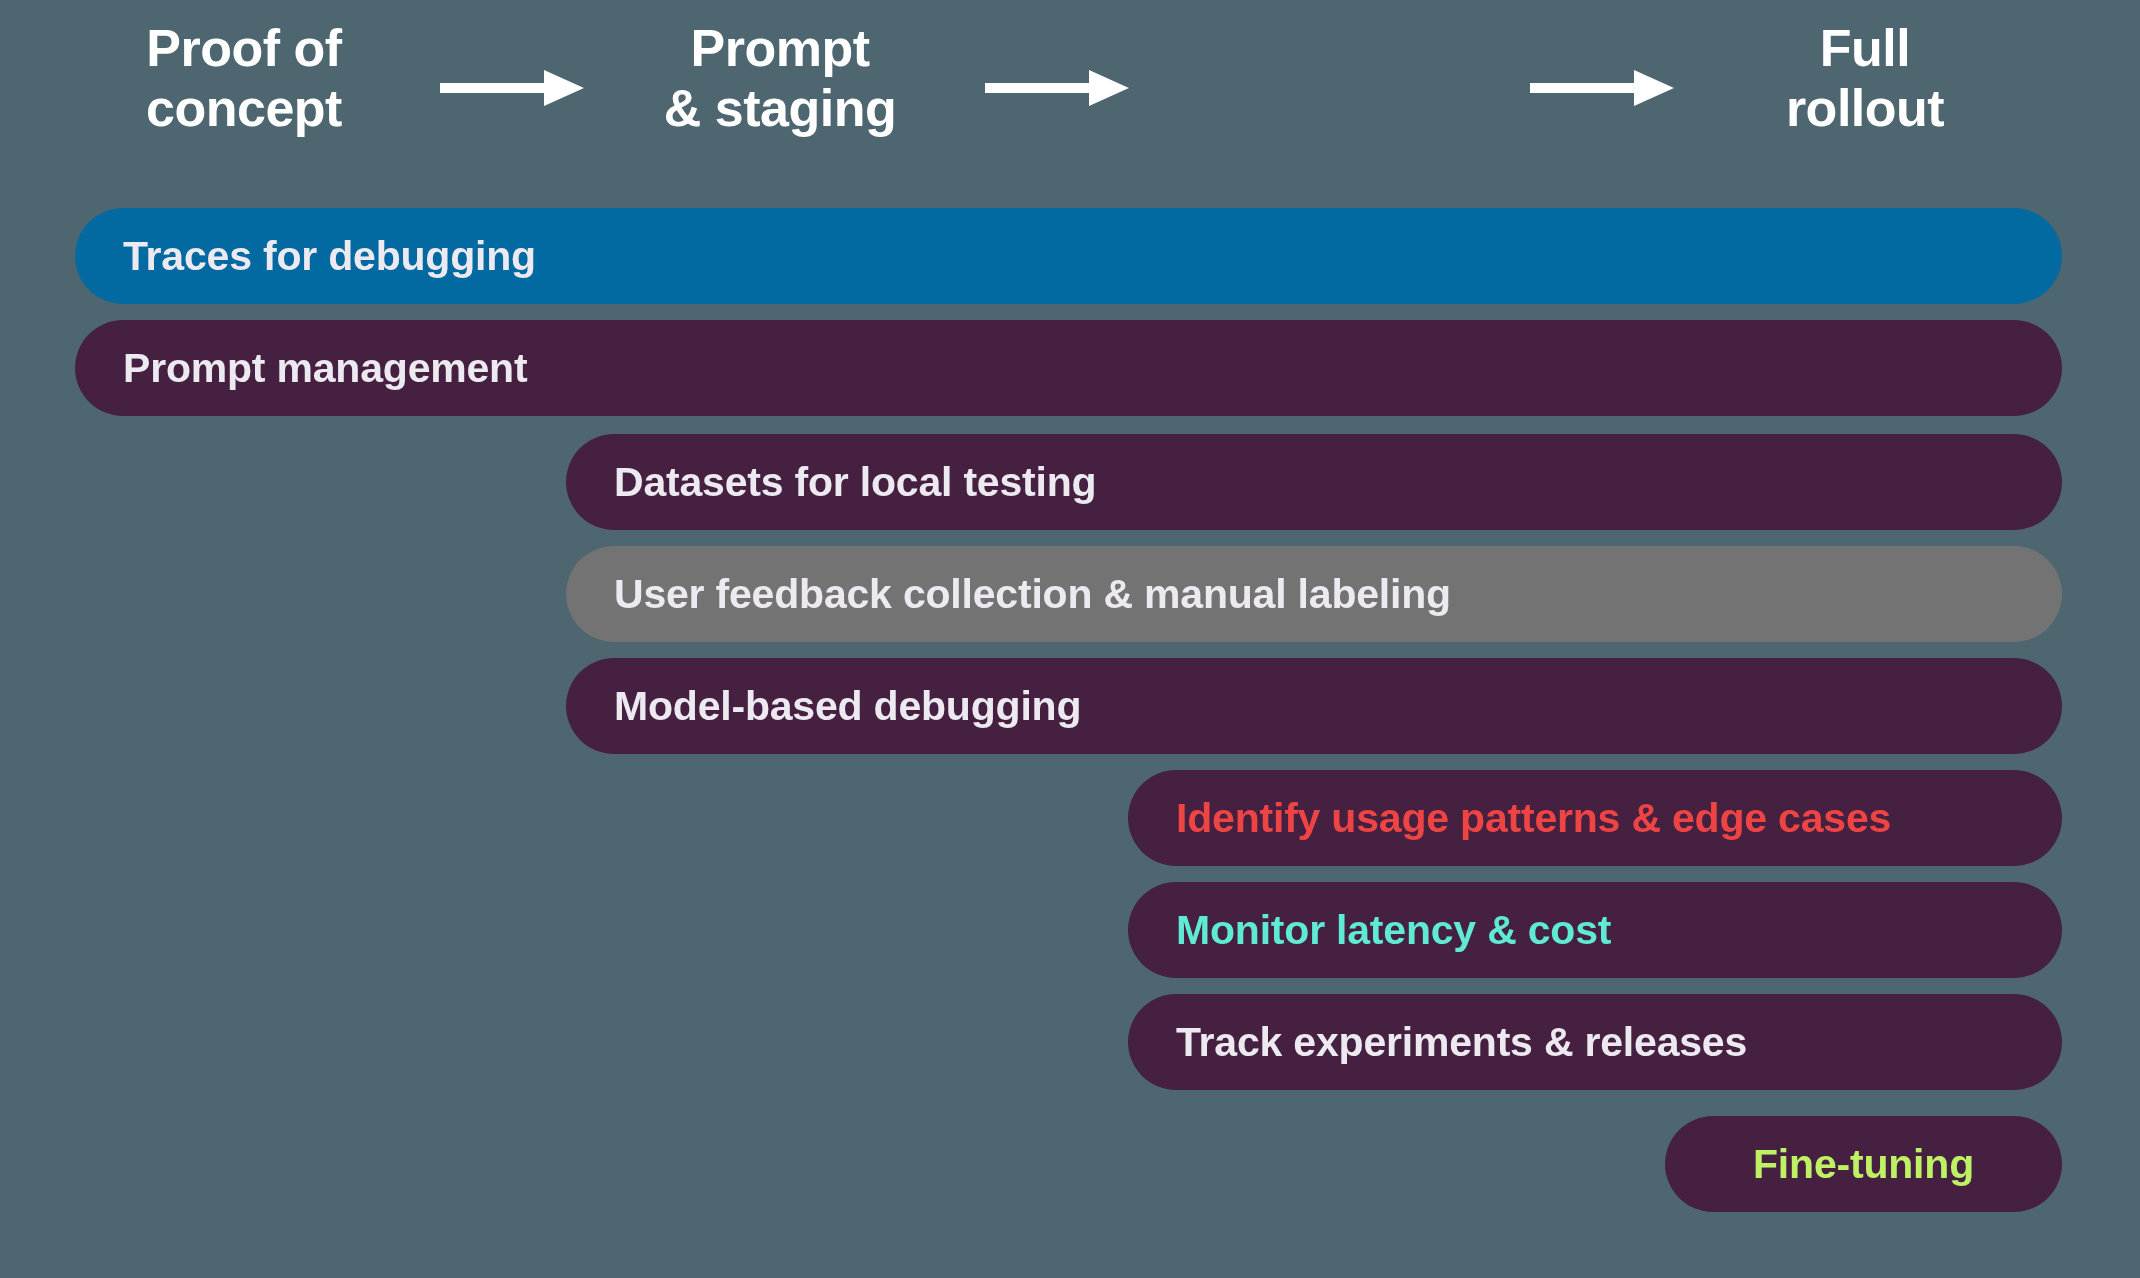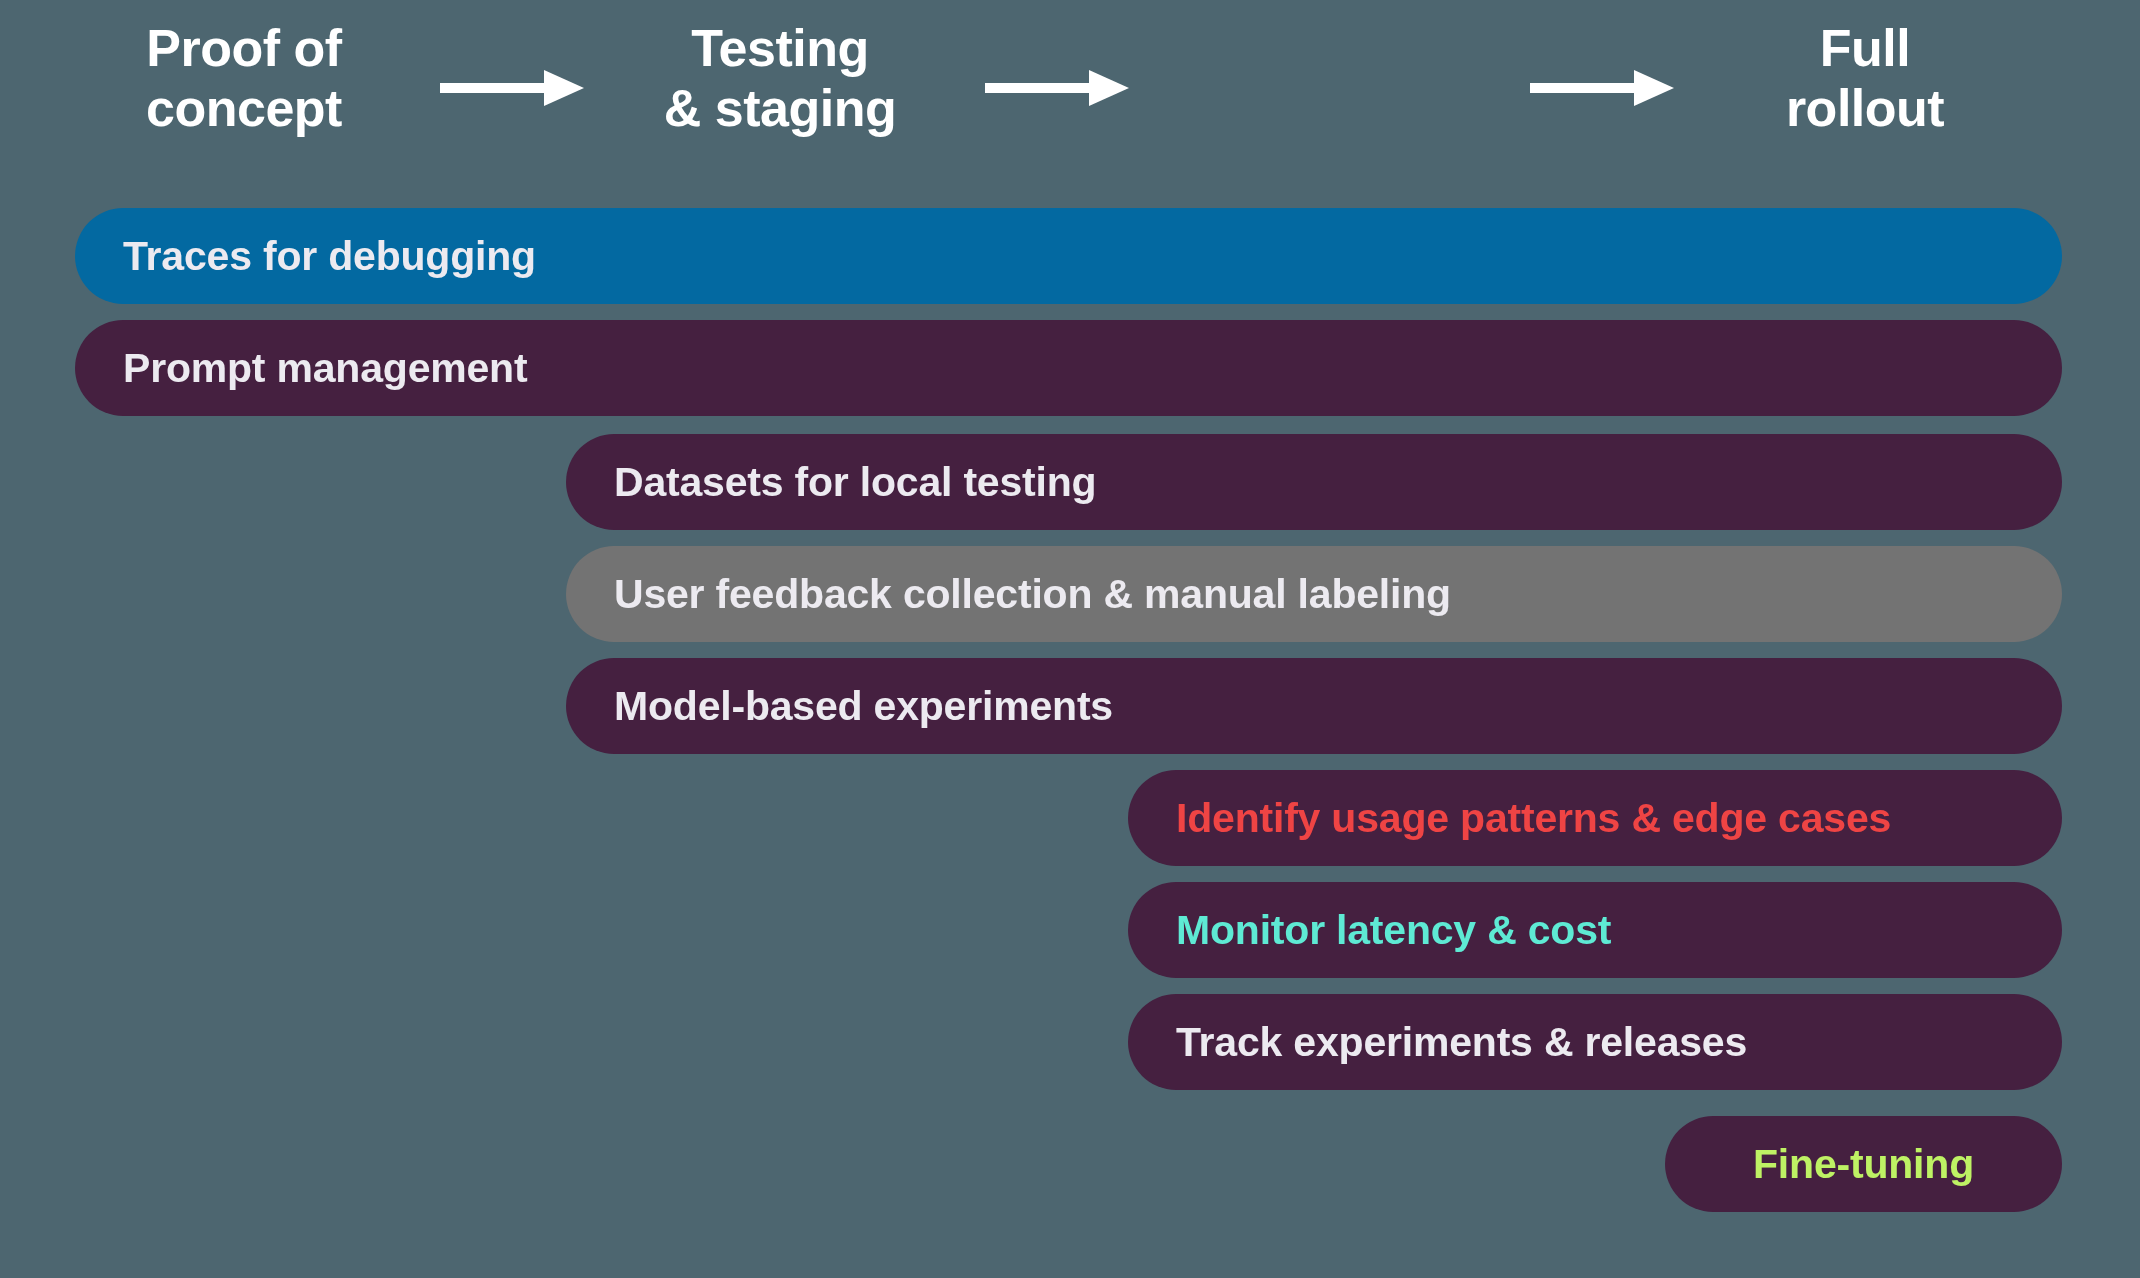--- a/index.html
+++ b/index.html
@@ -94,21 +94,21 @@
     padding-left: 0;
   }
 </style>
 </head>
 <body>
 
 <div id="canvas">
 
   <div class="stage-header-row">
       <div class="stage-label" style="width: 400px; left: 44px;"><span class="ln">Proof of</span><span class="ln">concept</span></div>
-      <div class="stage-label" style="width: 400px; left: 580px;"><span class="ln">Testing</span><span class="ln">&amp; staging</span></div>
+      <div class="stage-label" style="width: 400px; left: 580px;"><span class="ln">Prompt</span><span class="ln">&amp; staging</span></div>
       <div class="stage-label" style="width: 400px; left: 1665px;"><span class="ln">Full</span><span class="ln">rollout</span></div>
       <div class="stage-arrow" style="left: 440px;">
         <svg width="146" height="40" viewBox="0 0 146 40" xmlns="http://www.w3.org/2000/svg">
           <rect x="0" y="15" width="116" height="10" fill="#ffffff"></rect>
           <path d="M 104 2 L 144 20 L 104 38 Z" fill="#ffffff"></path>
         </svg>
       </div>
       <div class="stage-arrow" style="left: 985px;">
         <svg width="146" height="40" viewBox="0 0 146 40" xmlns="http://www.w3.org/2000/svg">
           <rect x="0" y="15" width="116" height="10" fill="#ffffff"></rect>
@@ -130,21 +130,21 @@
       <div class="cap-bar align-left" style="left: 75px; width: 1987px; top: 320px; background: rgb(69, 32, 64);">
         <span class="cap-bar-label" style="color: rgb(236, 234, 240);">Prompt management</span>
       </div>
       <div class="cap-bar align-left" style="left: 566px; width: 1496px; top: 434px; background: rgb(69, 32, 64);">
         <span class="cap-bar-label" style="color: rgb(236, 234, 240);">Datasets for local testing</span>
       </div>
       <div class="cap-bar align-left" style="left: 566px; width: 1496px; top: 546px; background: #737373;">
         <span class="cap-bar-label" style="color: rgb(236, 234, 240);">User feedback collection &amp; manual labeling</span>
       </div>
       <div class="cap-bar align-left" style="left: 566px; width: 1496px; top: 658px; background: rgb(69, 32, 64);">
-        <span class="cap-bar-label" style="color: rgb(236, 234, 240);">Model-based experiments</span>
+        <span class="cap-bar-label" style="color: rgb(236, 234, 240);">Model-based debugging</span>
       </div>
       <div class="cap-bar align-left" style="left: 1128px; width: 934px; top: 770px; background: rgb(69, 32, 64);">
         <span class="cap-bar-label" style="color: #ef4444;">Identify usage patterns &amp; edge cases</span>
       </div>
       <div class="cap-bar align-left" style="left: 1128px; width: 934px; top: 882px; background: rgb(69, 32, 64);">
         <span class="cap-bar-label" style="color: #5eead4;">Monitor latency &amp; cost</span>
       </div>
       <div class="cap-bar align-left" style="left: 1128px; width: 934px; top: 994px; background: rgb(69, 32, 64);">
         <span class="cap-bar-label" style="color: rgb(236, 234, 240);">Track experiments &amp; releases</span>
       </div>

